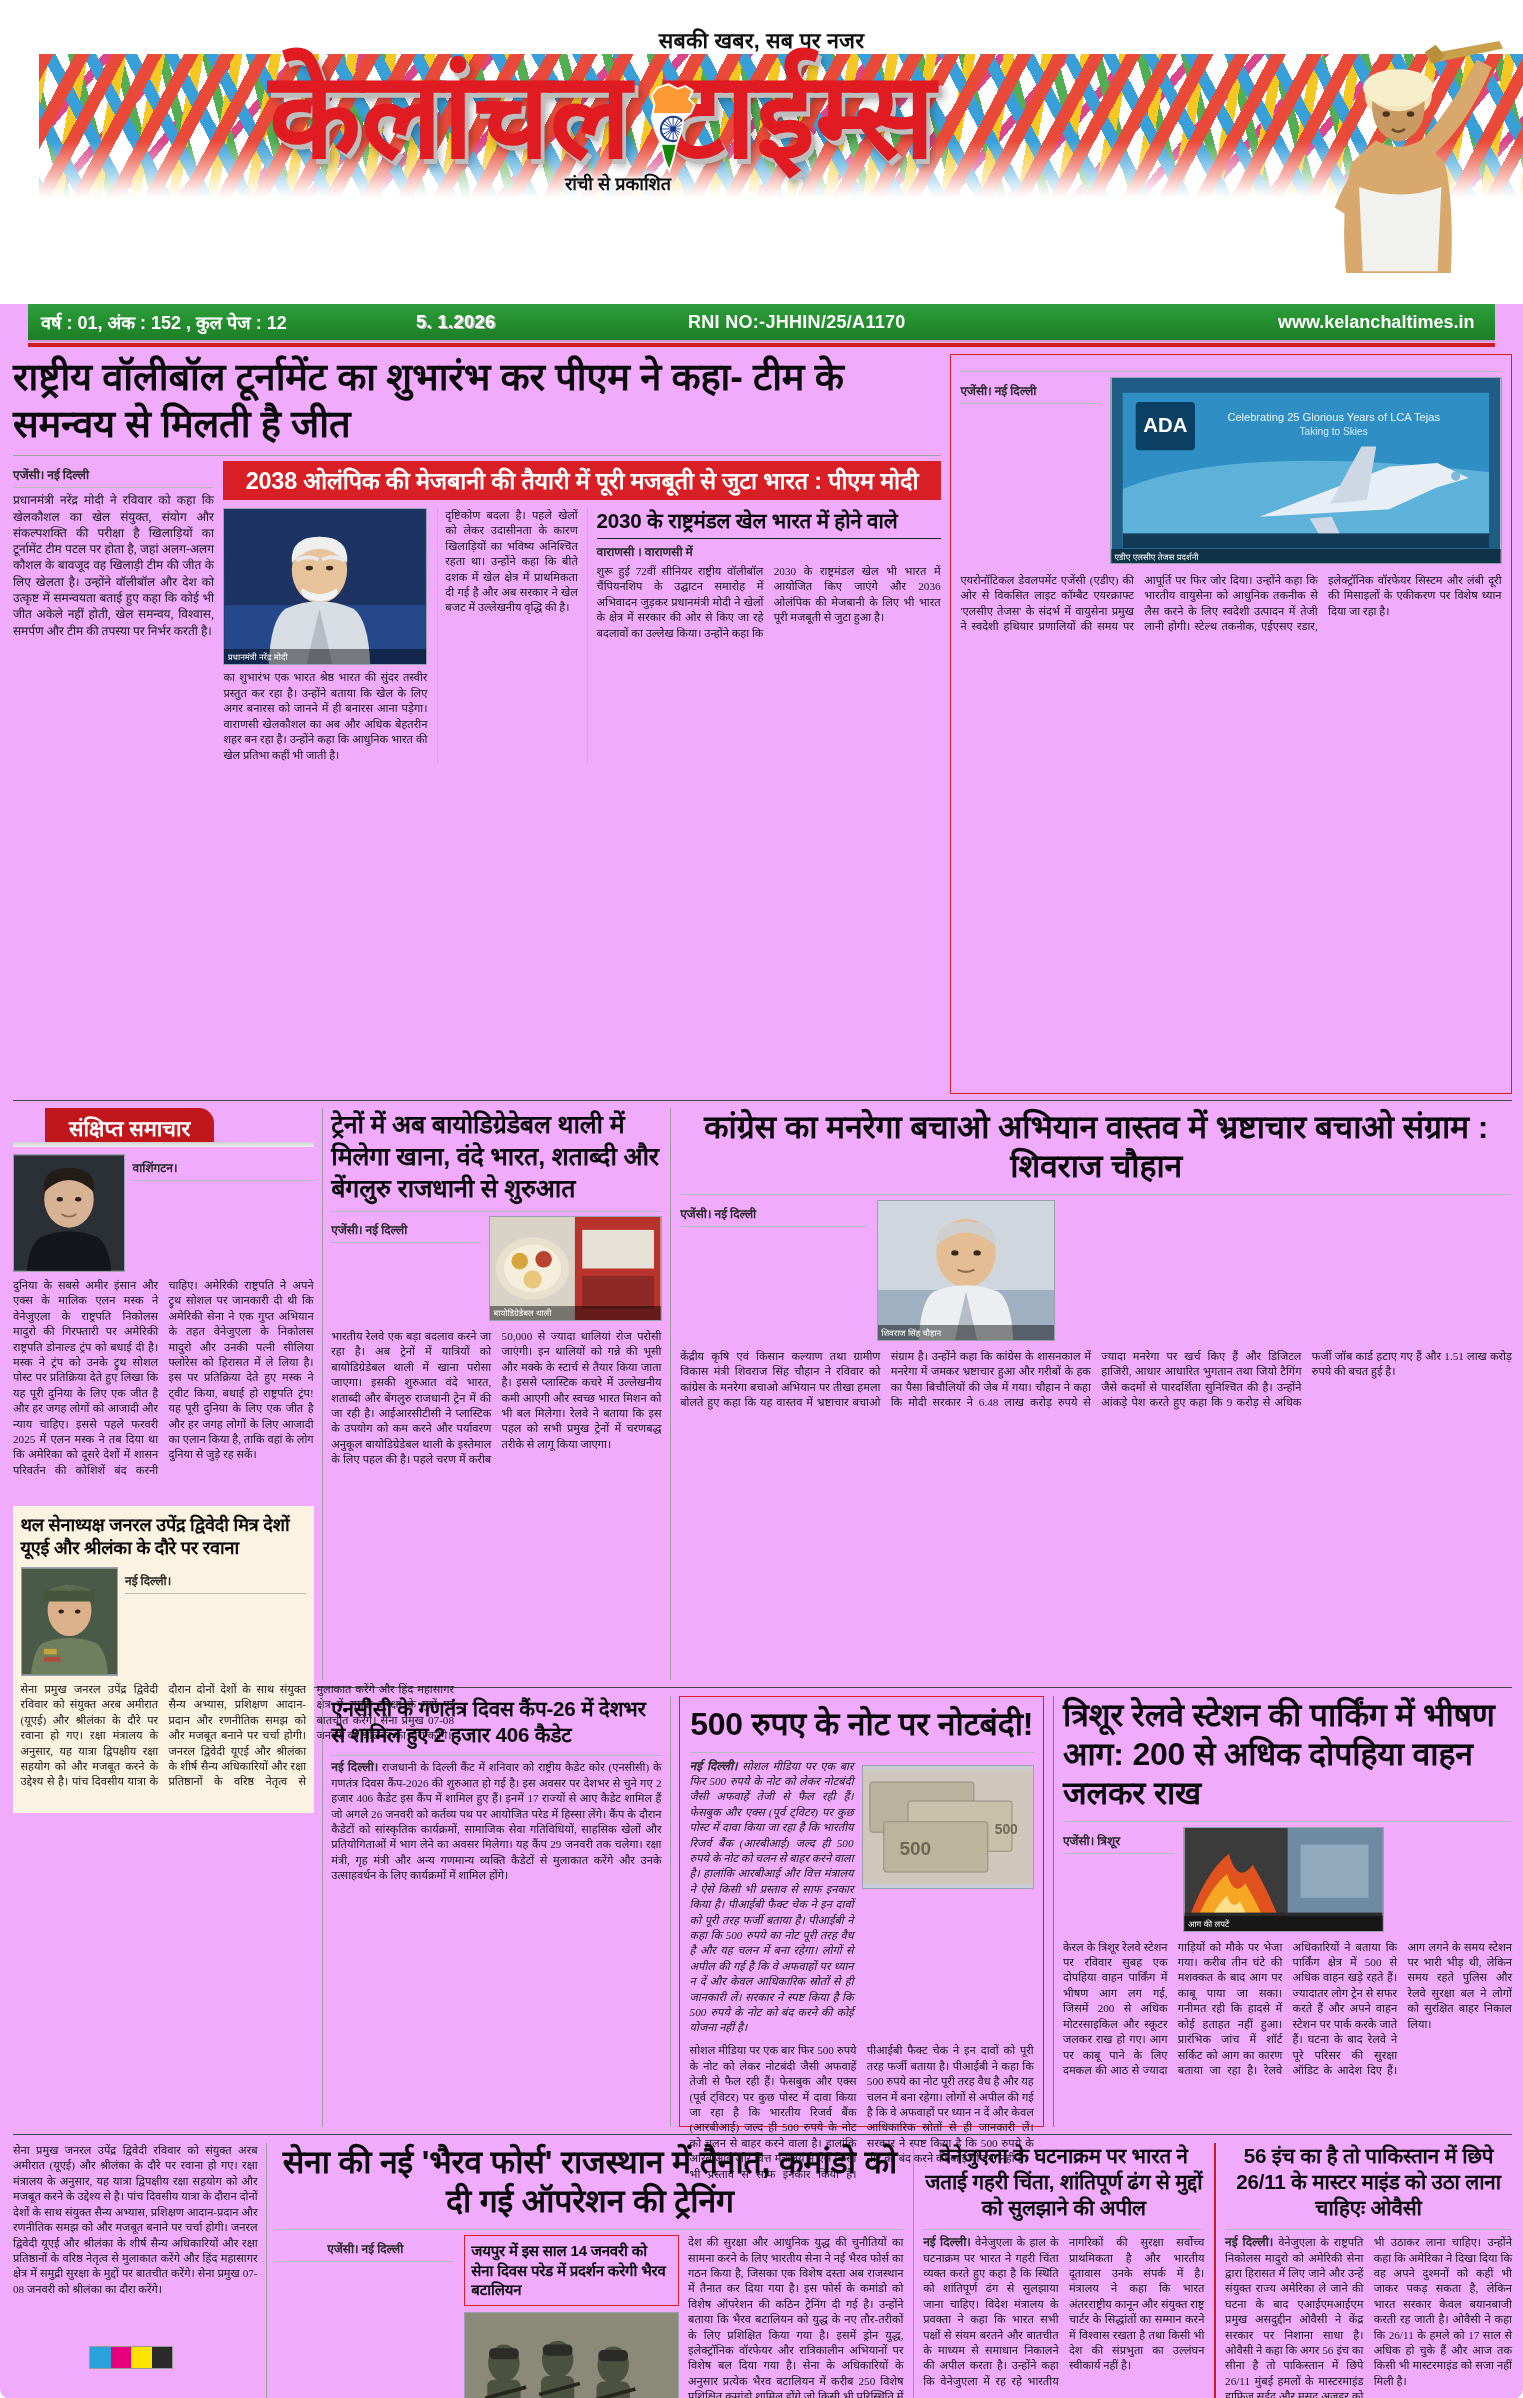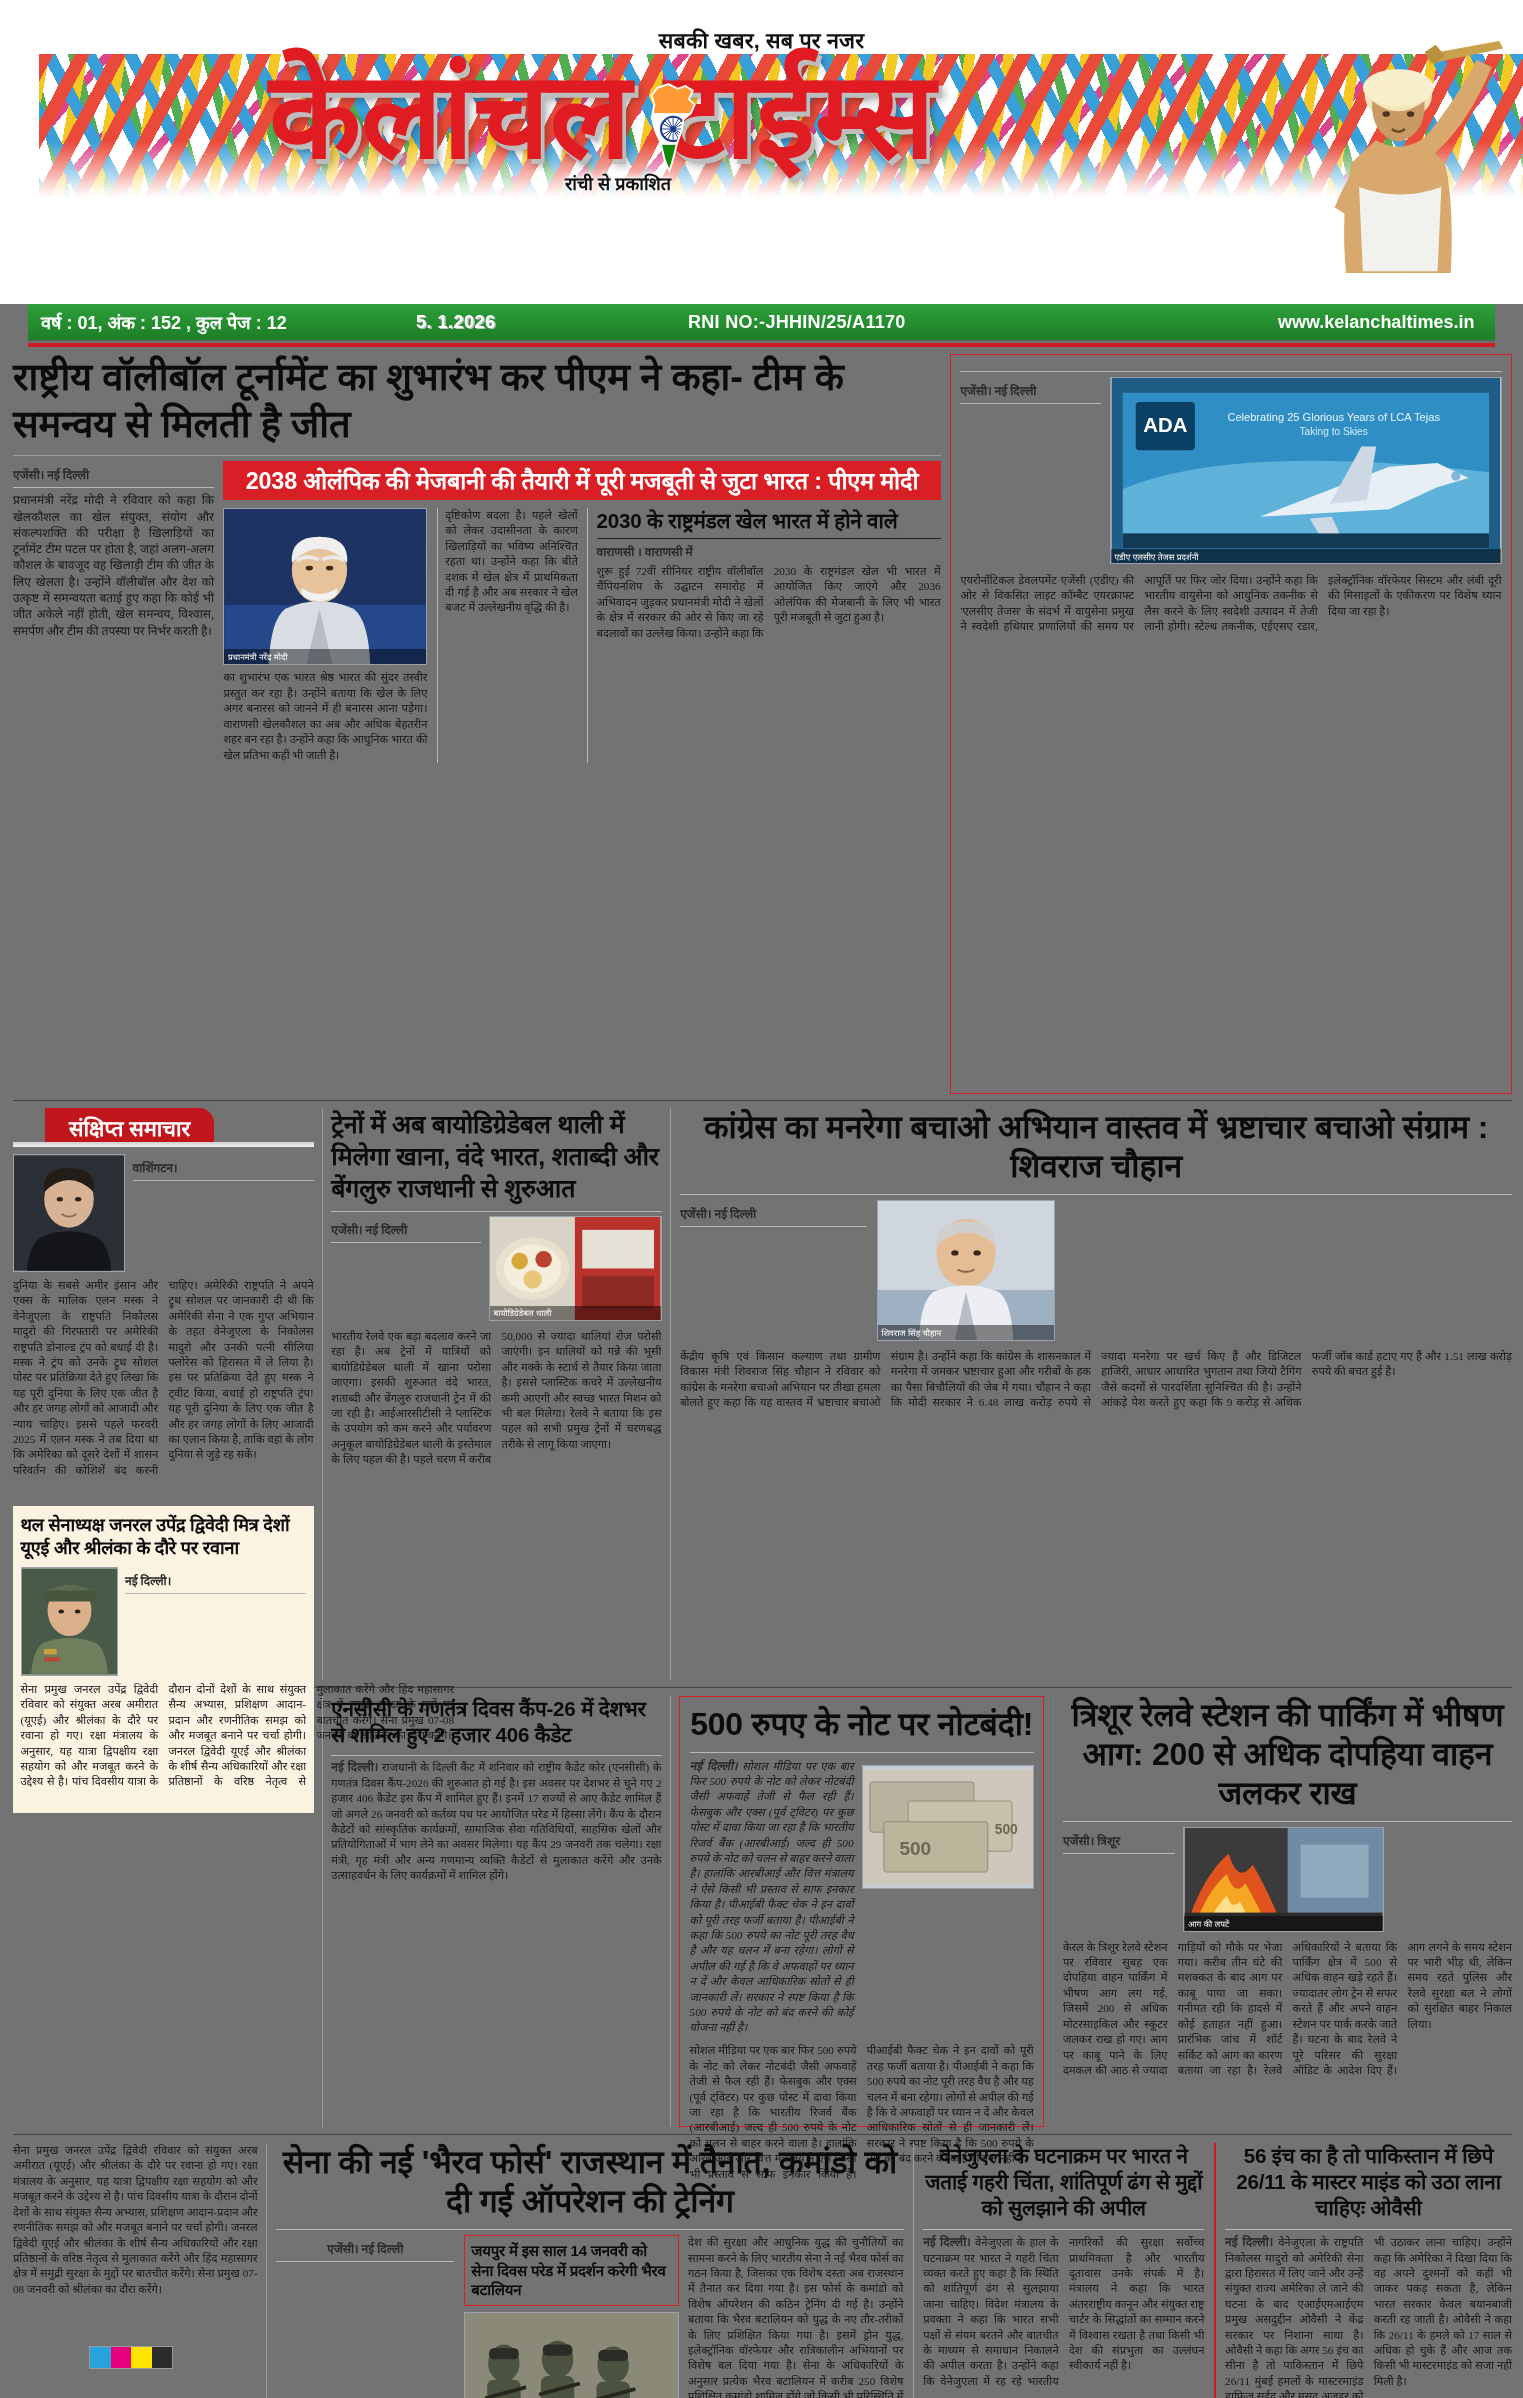--- a/index.html
+++ b/index.html
@@ -4,21 +4,21 @@
 <title>Kelanchal Times</title>
 <style>
   * { box-sizing: border-box; margin:0; padding:0; }
   html,body{
     width:1523px; height:2399px;
     background:#ffffff;
     font-family:"Liberation Serif", serif;
     color:#111;
     overflow:hidden;
   }
-  .page{ position:relative; width:1523px; height:2399px; background:#737373; }
+  .page{ position:relative; width:1523px; height:2399px; background:#f0abfc;border-radius:10px; }
 
   
   .masthead{
     position:relative; height:304px; width:1523px;
     background:#ffffff; overflow:hidden;
   }
   .mh-confetti{
     position:absolute; left:39px; top:54px; right:0px; height:225px;
     background:
       repeating-linear-gradient(118deg,
@@ -486,21 +486,21 @@
                   <text x="152" y="74" font-size="16" font-weight="bold" fill="#6f6755" font-family="Liberation Sans, sans-serif">500</text>
                 </g>
               </svg>
             </div>
           </div>
         </div>
         <div class="bodytext s cols2" style="margin-top:7.5px; height:178px;">सोशल मीडिया पर एक बार फिर 500 रुपये के नोट को लेकर नोटबंदी जैसी अफवाहें तेजी से फैल रही हैं। फेसबुक और एक्स (पूर्व ट्विटर) पर कुछ पोस्ट में दावा किया जा रहा है कि भारतीय रिजर्व बैंक (आरबीआई) जल्द ही 500 रुपये के नोट को चलन से बाहर करने वाला है। हालांकि आरबीआई और वित्त मंत्रालय ने ऐसे किसी भी प्रस्ताव से साफ इनकार किया है। पीआईबी फैक्ट चेक ने इन दावों को पूरी तरह फर्जी बताया है। पीआईबी ने कहा कि 500 रुपये का नोट पूरी तरह वैध है और यह चलन में बना रहेगा। लोगों से अपील की गई है कि वे अफवाहों पर ध्यान न दें और केवल आधिकारिक स्रोतों से ही जानकारी लें। सरकार ने स्पष्ट किया है कि 500 रुपये के नोट को बंद करने की कोई योजना नहीं है।</div>
       </div>
 
       <div style="flex:1; padding-left:9.4px;" class="vline-dark">
-        <div class="hl hl-lg" style="text-align:center;">त्रिशूर रेलवे स्टेशन की पार्किंग में भीषण आग: 200 से अधिक दोपहिया वाहन जलकर राख</div>
+        <div class="hl hl-lg" style="">त्रिशूर रेलवे स्टेशन की पार्किंग में भीषण आग: 200 से अधिक दोपहिया वाहन जलकर राख</div>
         <hr class="thin" style="margin:7.5px 0 5.6px;">
         <div style="display:flex; gap:8.4px;">
           <div style="width:112px;">
             <div class="byline">एजेंसी। त्रिशूर</div>
             <hr class="thin" style="margin:2.8px 0 4.7px;">
           </div>
           <div style="width:201px;">
             <div class="photo" style="height:105px;">
               <svg viewBox="0 0 215 112" style="width:100%;height:100%">
                 <rect width="215" height="112" fill="#3b3b3b"></rect>

